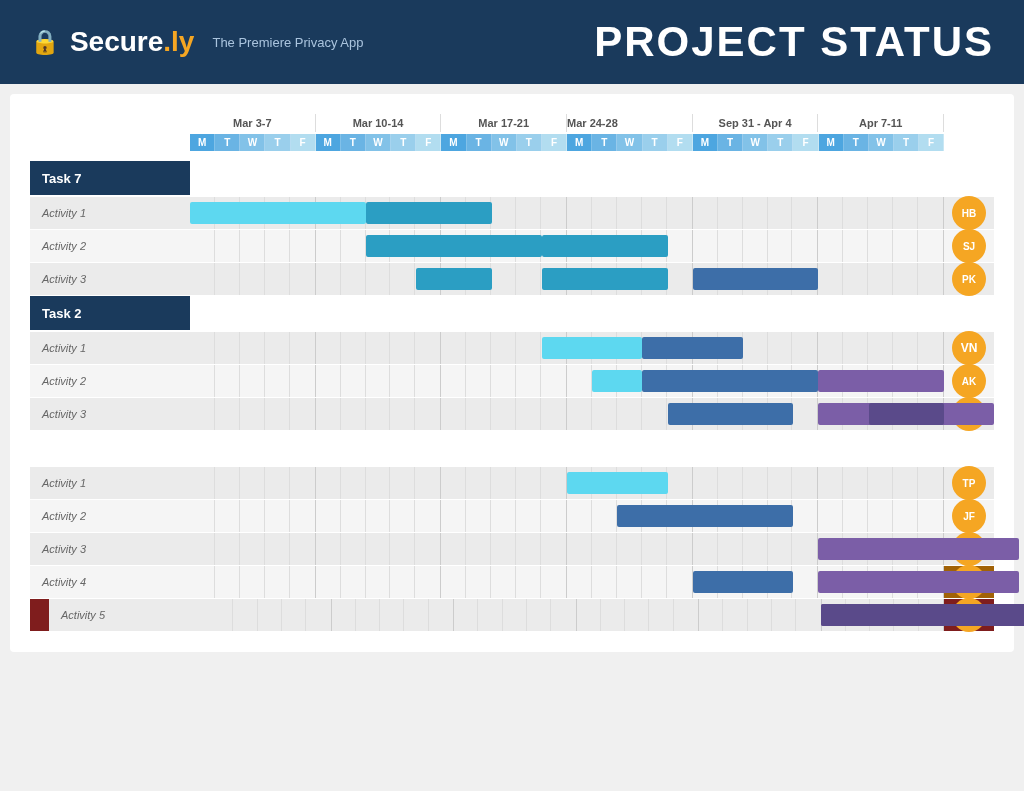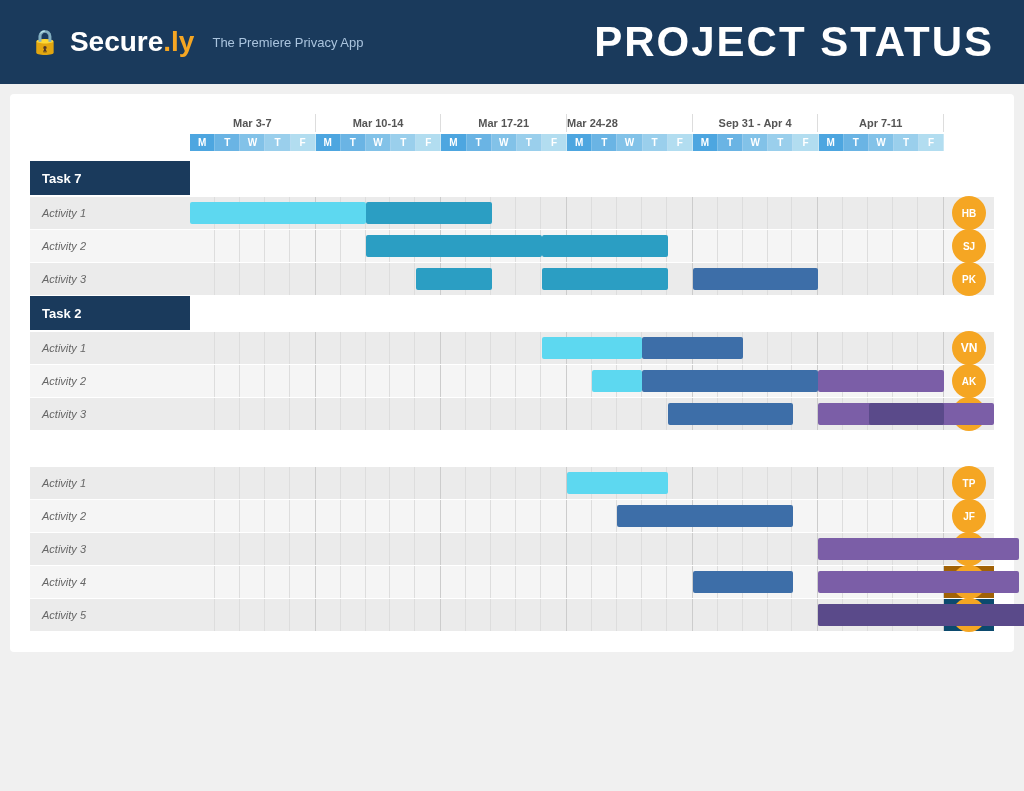--- a/index.html
+++ b/index.html
@@ -612,21 +612,21 @@
                 <div style="flex: 1 1 0%; height: 100%; border-right: 1px solid rgb(221, 221, 221);"></div>
                 <div style="flex: 1 1 0%; height: 100%; border-right: 1px solid rgb(221, 221, 221);"></div>
                 <div style="flex: 1 1 0%; height: 100%; border-right: 1px solid transparent;"></div>
               </div>
             </div>
             <div style="position: absolute; top: 5px; height: 22px; left: 66.6667%; width: 13.3333%; background: rgb(61, 110, 168); border-radius: 2px; z-index: 2;"></div>
             <div style="position: absolute; top: 5px; height: 22px; left: 83.3333%; width: 26.6667%; background: rgb(123, 94, 167); border-radius: 2px; z-index: 2;"></div>
           </div>
           <div style="width: 34px; height: 34px; border-radius: 50%; background: rgb(245, 166, 35); display: flex; align-items: center; justify-content: center; color: rgb(255, 255, 255); font-size: 10px; font-weight: bold; flex-shrink: 0; margin: 0px 8px;">TP</div>
         </div>
-        <div style="display: flex; align-items: center; height: 32px; background: #0c4a6e; margin-bottom: 1px;">
+        <div style="display: flex; align-items: center; height: 32px; background: #7f1d1d; margin-bottom: 1px; padding-left: 19px;">
           <div style="width: 160px; flex-shrink: 0; font-size: 11px; color: rgb(102, 102, 102); font-style: italic; padding: 0px 12px; display: flex; align-items: center; height: 100%; background: rgb(235, 235, 235);">Activity 5</div>
           <div style="flex: 1 1 0%; position: relative; height: 32px; background: rgb(235, 235, 235);">
             <div style="position: absolute; inset: 0px; display: flex;">
               <div style="flex: 1 1 0%; height: 100%; border-right: 1px solid rgb(204, 204, 204); display: flex;">
                 <div style="flex: 1 1 0%; height: 100%; border-right: 1px solid rgb(221, 221, 221);"></div>
                 <div style="flex: 1 1 0%; height: 100%; border-right: 1px solid rgb(221, 221, 221);"></div>
                 <div style="flex: 1 1 0%; height: 100%; border-right: 1px solid rgb(221, 221, 221);"></div>
                 <div style="flex: 1 1 0%; height: 100%; border-right: 1px solid rgb(221, 221, 221);"></div>
                 <div style="flex: 1 1 0%; height: 100%; border-right: 1px solid transparent;"></div>
               </div>

